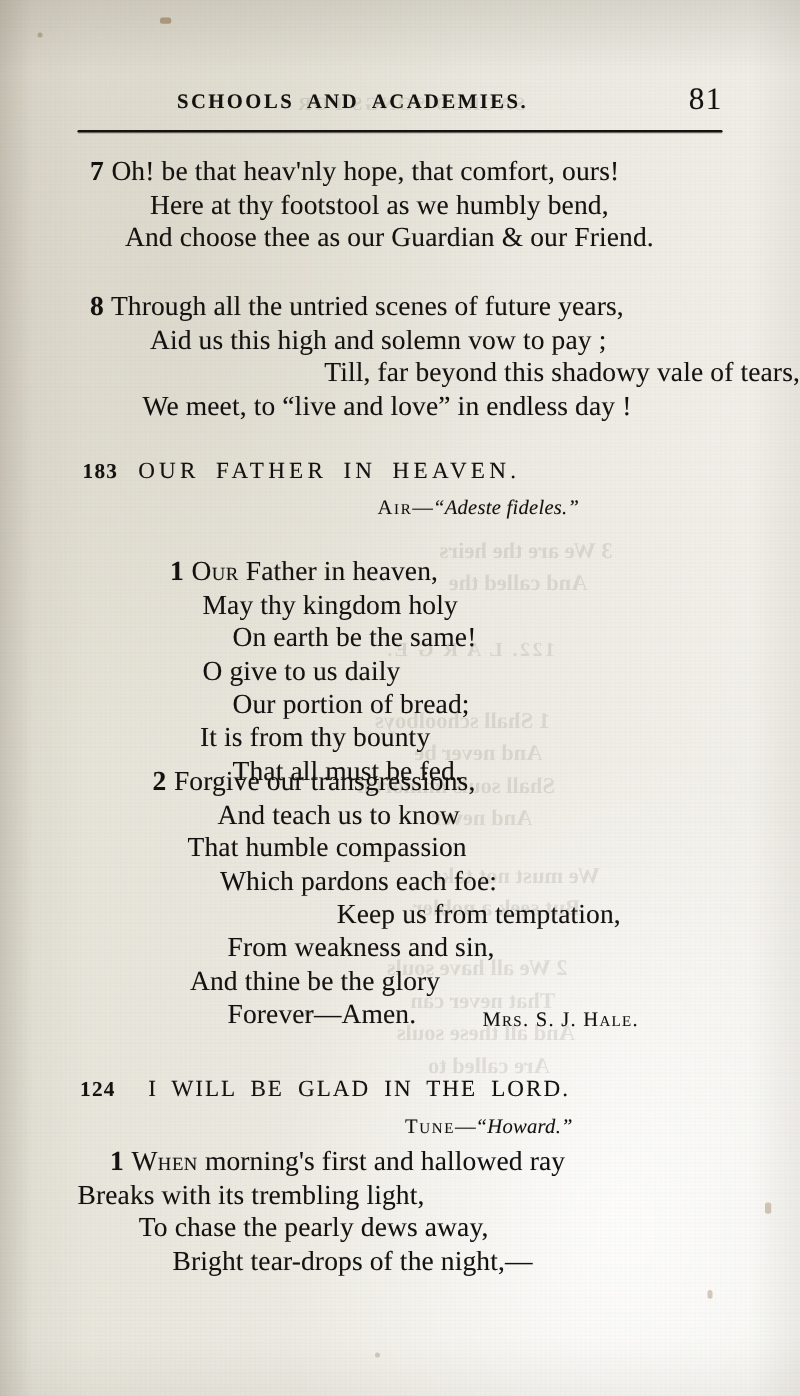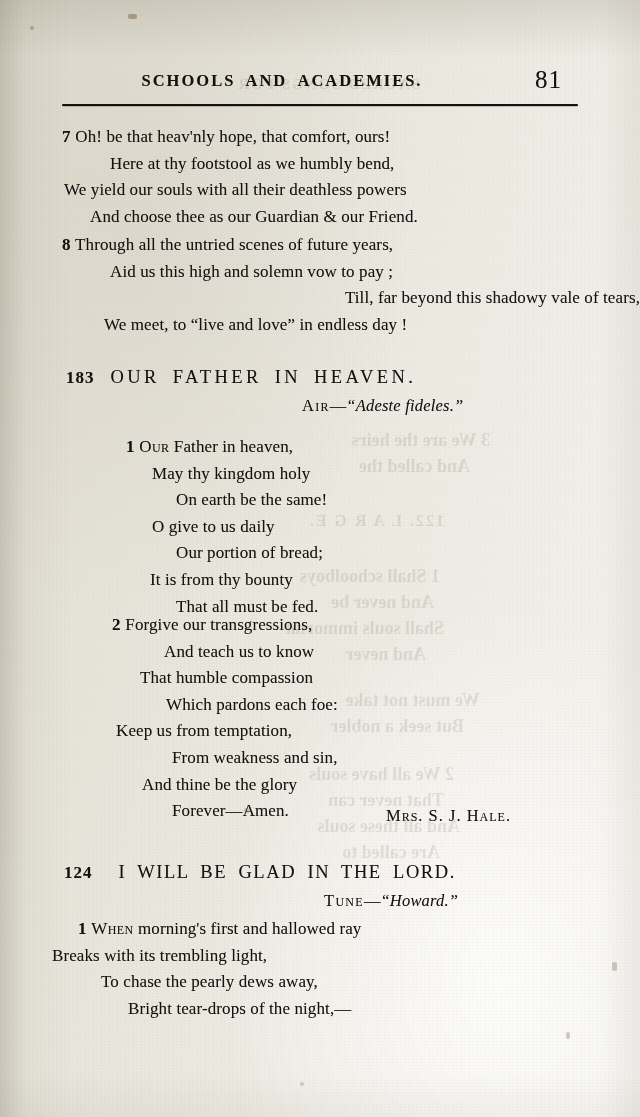--- a/index.html
+++ b/index.html
@@ -94,21 +94,21 @@
     width: 440px;
     text-align: center;
     font-size: 16.5px;
     font-weight: 700;
     letter-spacing: 2.0px;
     word-spacing: 5px;
     text-transform: uppercase;
   }
   #page-number {
     position: absolute;
-    right: 16px;
+    right: 0;
     top: -5px;
     font-size: 25px;
     font-weight: 400;
     letter-spacing: 1px;
   }
   #head-rule {
     position: absolute;
     top: 104px;
     left: 62px;
     width: 516px;
@@ -119,24 +119,25 @@
   }
 
   
   .verse-block {
     position: absolute;
     left: 0;
     width: 640px;
   }
   .vline {
     position: relative;
-    font-size: 17px;
+    font-size: 22px;
     line-height: 26.6px;
     white-space: nowrap;
     letter-spacing: 0.1px;
+    margin-left: 10px;
   }
   .vline .num {
     font-weight: 700;
     letter-spacing: 0.5px;
   }
   .smallcaps {
     font-variant: small-caps;
     letter-spacing: 0.4px;
   }
 
@@ -226,63 +227,62 @@
       <div id="page-number">81</div>
     </div>
     <div id="head-rule"></div>
 
     <div class="verse-block" style="top:124px;">
       <div class="vline" style="padding-left:62px;">
         <span class="num">7</span>
         <span>Oh! be that heav'nly hope, that comfort, ours!</span>
       </div>
       <div class="vline" style="padding-left:110px;">Here at thy footstool as we humbly bend,</div>
-      <div class="vline" style="padding-left:64px;">We yield our souls with all their deathless powers</div>
       <div class="vline" style="padding-left:90px;">And choose thee as our Guardian &amp; our Friend.</div>
     </div>
 
     <div class="verse-block" style="top:232px;">
       <div class="vline" style="padding-left:62px;">
         <span class="num">8</span>
         <span>Through all the untried scenes of future years,</span>
       </div>
       <div class="vline" style="padding-left:110px;">Aid us this high and solemn vow to pay ;</div>
       <div class="vline" style="padding-left:74px;text-align:right;">Till, far beyond this shadowy vale of tears,</div>
       <div class="vline" style="padding-left:104px;">We meet, to “live and love” in endless day !</div>
     </div>
 
     <div class="hymn-heading" style="top:367px; padding-left:66px;">
       <span class="hymn-num">183</span><span style="display:inline-block;width:16px;"></span><span class="hymn-title">OUR FATHER IN HEAVEN.</span>
     </div>
     <div class="tune-line" style="top:396px; padding-left:302px;">
       <span class="tune-label">Air</span><span>—</span><span class="tune-name">“Adeste fideles.”</span>
     </div>
 
-    <div class="verse-block" style="top:434px;">
+    <div class="verse-block" style="top:444px;">
       <div class="vline" style="padding-left:126px;">
         <span class="num">1</span>
         <span class="smallcaps">Our</span><span> Father in heaven,</span>
       </div>
       <div class="vline" style="padding-left:152px;">May thy kingdom holy</div>
       <div class="vline" style="padding-left:176px;">On earth be the same!</div>
       <div class="vline" style="padding-left:152px;">O give to us daily</div>
       <div class="vline" style="padding-left:176px;">Our portion of bread;</div>
       <div class="vline" style="padding-left:150px;">It is from thy bounty</div>
       <div class="vline" style="padding-left:176px;">That all must be fed.</div>
     </div>
 
     <div class="verse-block" style="top:612px;">
       <div class="vline" style="padding-left:112px;">
         <span class="num">2</span>
         <span>Forgive our transgressions,</span>
       </div>
       <div class="vline" style="padding-left:164px;">And teach us to know</div>
       <div class="vline" style="padding-left:140px;">That humble compassion</div>
       <div class="vline" style="padding-left:166px;">Which pardons each foe:</div>
-      <div class="vline" style="padding-left:116px;">Keep us from temptation,</div>
+      <div class="vline" style="padding-left:116px;text-align:center;">Keep us from temptation,</div>
       <div class="vline" style="padding-left:172px;">From weakness and sin,</div>
       <div class="vline" style="padding-left:142px;">And thine be the glory</div>
       <div class="vline" style="padding-left:172px;">Forever—Amen.</div>
     </div>
 
     <div class="author-line" style="top:806px; padding-left:386px;">Mrs. S. J. Hale.</div>
 
     <div class="hymn-heading" style="top:862px; padding-left:64px;">
       <span class="hymn-num">124</span><span style="display:inline-block;width:26px;"></span><span class="hymn-title" style="letter-spacing:1.6px;">I WILL BE GLAD IN THE LORD.</span>
     </div>

